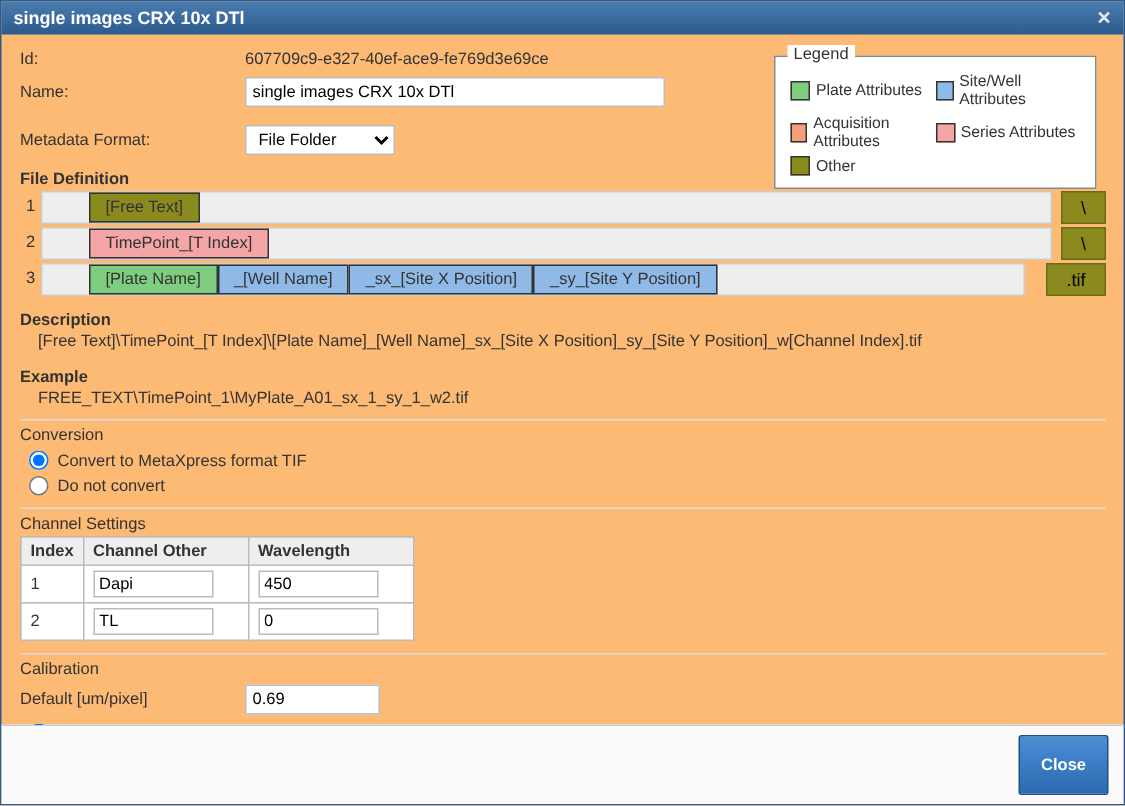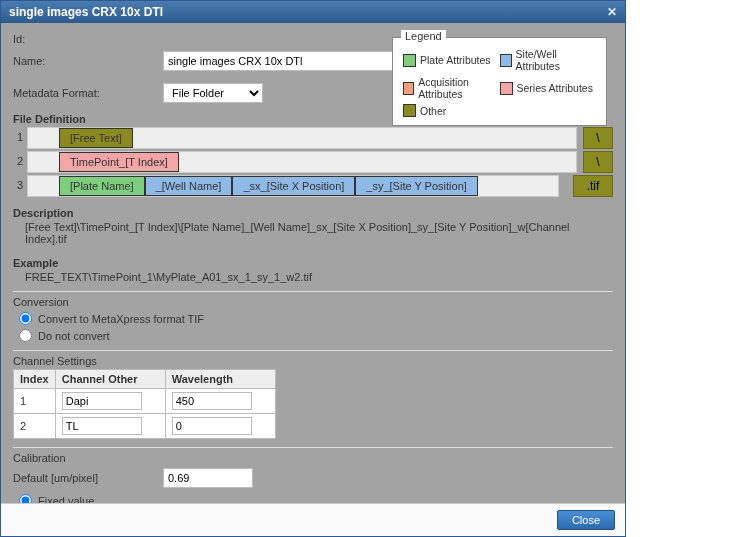--- a/index.html
+++ b/index.html
@@ -1,17 +1,17 @@
 <!DOCTYPE html>
 <html><head>
 <meta charset="utf-8">
 <style>
 * { box-sizing: border-box; margin: 0; padding: 0; }
 body { font-family: Arial, sans-serif; font-size: 11px; color: #333; background: #fff; }
-.dialog { width: 626px; height: 537px; border: 1px solid #2c5a8f; background: #a3a3a3; position: relative; display: flex; flex-direction: column; }
+.dialog { width: 750px; height: 537px; border: 1px solid #2c5a8f; background: #fdba74; position: relative; display: flex; flex-direction: column; }
 .titlebar { background: linear-gradient(#4a7cb0, #2c5a8f); color: #fff; padding: 4px 8px; font-weight: bold; font-size: 12px; display: flex; justify-content: space-between; align-items: center; }
 .titlebar .close-x { cursor: pointer; font-weight: bold; opacity: 0.85; }
 .content { padding: 10px 12px; flex: 1; overflow: auto; }
 .row { display: flex; align-items: center; margin-bottom: 6px; }
 .row .lbl { width: 150px; color: #333; }
 .row .val { color: #333; }
 input.textfield, select.dropdown { border: 1px solid #bbb; padding: 2px 4px; font-size: 11px; height: 20px; background: #fff; }
 input.textfield { width: 280px; }
 select.dropdown { width: 100px; }
 input.num { width: 90px; }
@@ -33,21 +33,21 @@
 .end-box { width: 30px; background: #8a8a1f; border: 1px solid #6a6a18; display: flex; align-items: center; justify-content: center; color: #000; font-size: 12px; margin-left: 6px; }
 .token { border: 1px solid #333; padding: 2px 10px; font-size: 11px; display: flex; align-items: center; justify-content: center; height: 20px; margin: 0; white-space: nowrap; }
 .subsection { border-top: 1px solid #ddd; margin-top: 8px; padding-top: 4px; }
 .indent { margin-left: 12px; }
 .radio-row { display: flex; align-items: center; gap: 6px; margin: 4px 0 4px 6px; }
 .tbl { border-collapse: collapse; margin-top: 2px; }
 .tbl th, .tbl td { border: 1px solid #bbb; padding: 3px 6px; font-size: 11px; text-align: left; background: #fff; }
 .tbl th { background: #eee; font-weight: bold; }
 .tbl td input { border: 1px solid #bbb; padding: 1px 3px; font-size: 11px; width: 80px; height: 18px; }
 .footer { border-top: 1px solid #ccc; padding: 6px 10px; display: flex; justify-content: flex-end; background: #fafafa; }
-.btn-close { background: linear-gradient(#4a8ed6, #2a6bb0); color: #fff; border: 1px solid #1f4f85; padding: 3px 14px; font-size: 11px; border-radius: 2px; cursor: pointer; }
+.btn-close { background: linear-gradient(#4a8ed6, #2a6bb0); color: #fff; border: 1px solid #1f4f85; padding: 13px 14px; font-size: 11px; border-radius: 2px; cursor: pointer; font-weight: bold; }
 </style>
 </head>
 <body>
 
 <div class="dialog">
   <div class="titlebar">
     <span>single images CRX 10x DTl</span>
     <span class="close-x">✕</span>
   </div>
 
@@ -78,20 +78,21 @@
       <div class="legend-row">
         <div class="legend-item">
             <span class="swatch c-other"></span>
             <span>Other</span>
           </div>
       </div>
     </div>
 
     <div class="row">
       <span class="lbl">Id:</span>
+      <span class="val">607709c9-e327-40ef-ace9-fe769d3e69ce</span>
     </div>
     <div class="row">
       <span class="lbl">Name:</span>
       <input class="textfield" value="single images CRX 10x DTl" style="">
     </div>
     <div class="row" style="margin-top:12px;">
       <span class="lbl">Metadata Format:</span>
       <select class="dropdown"><option>File Folder</option></select>
     </div>
 

